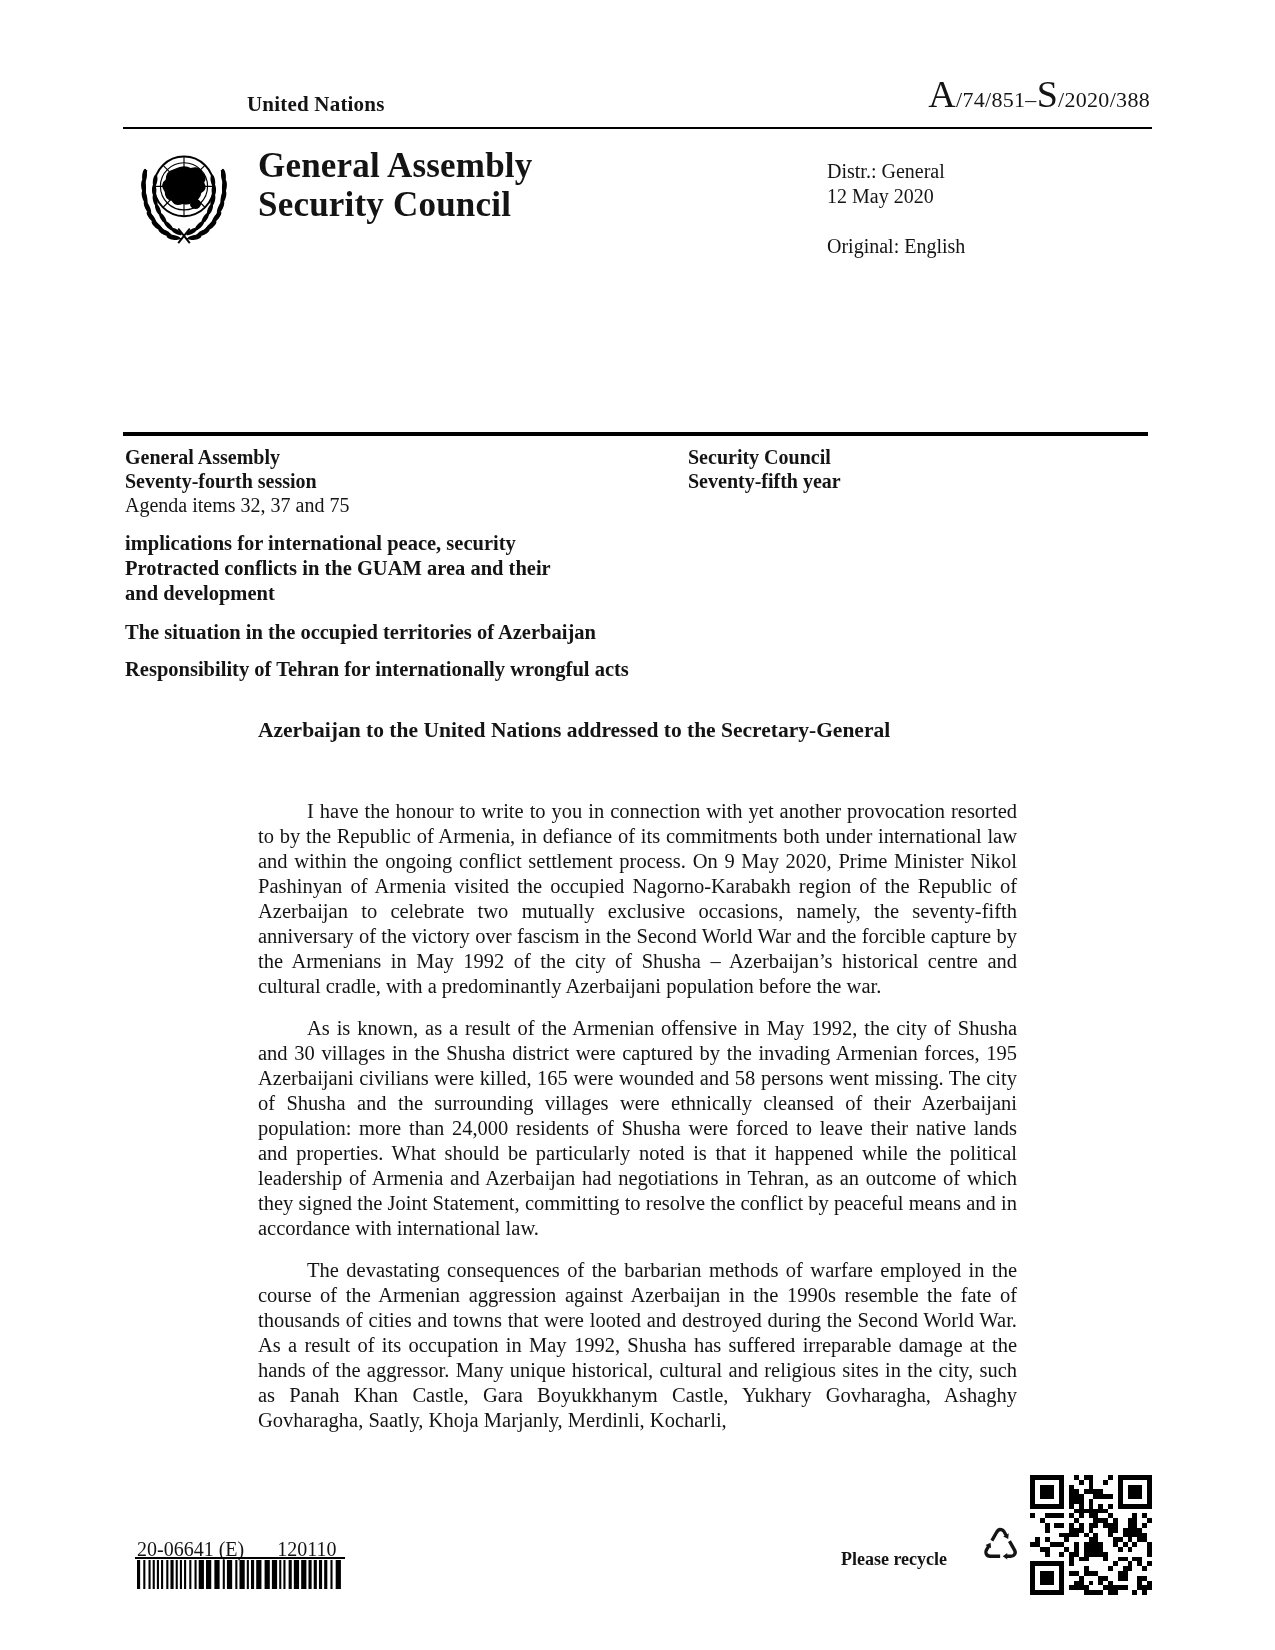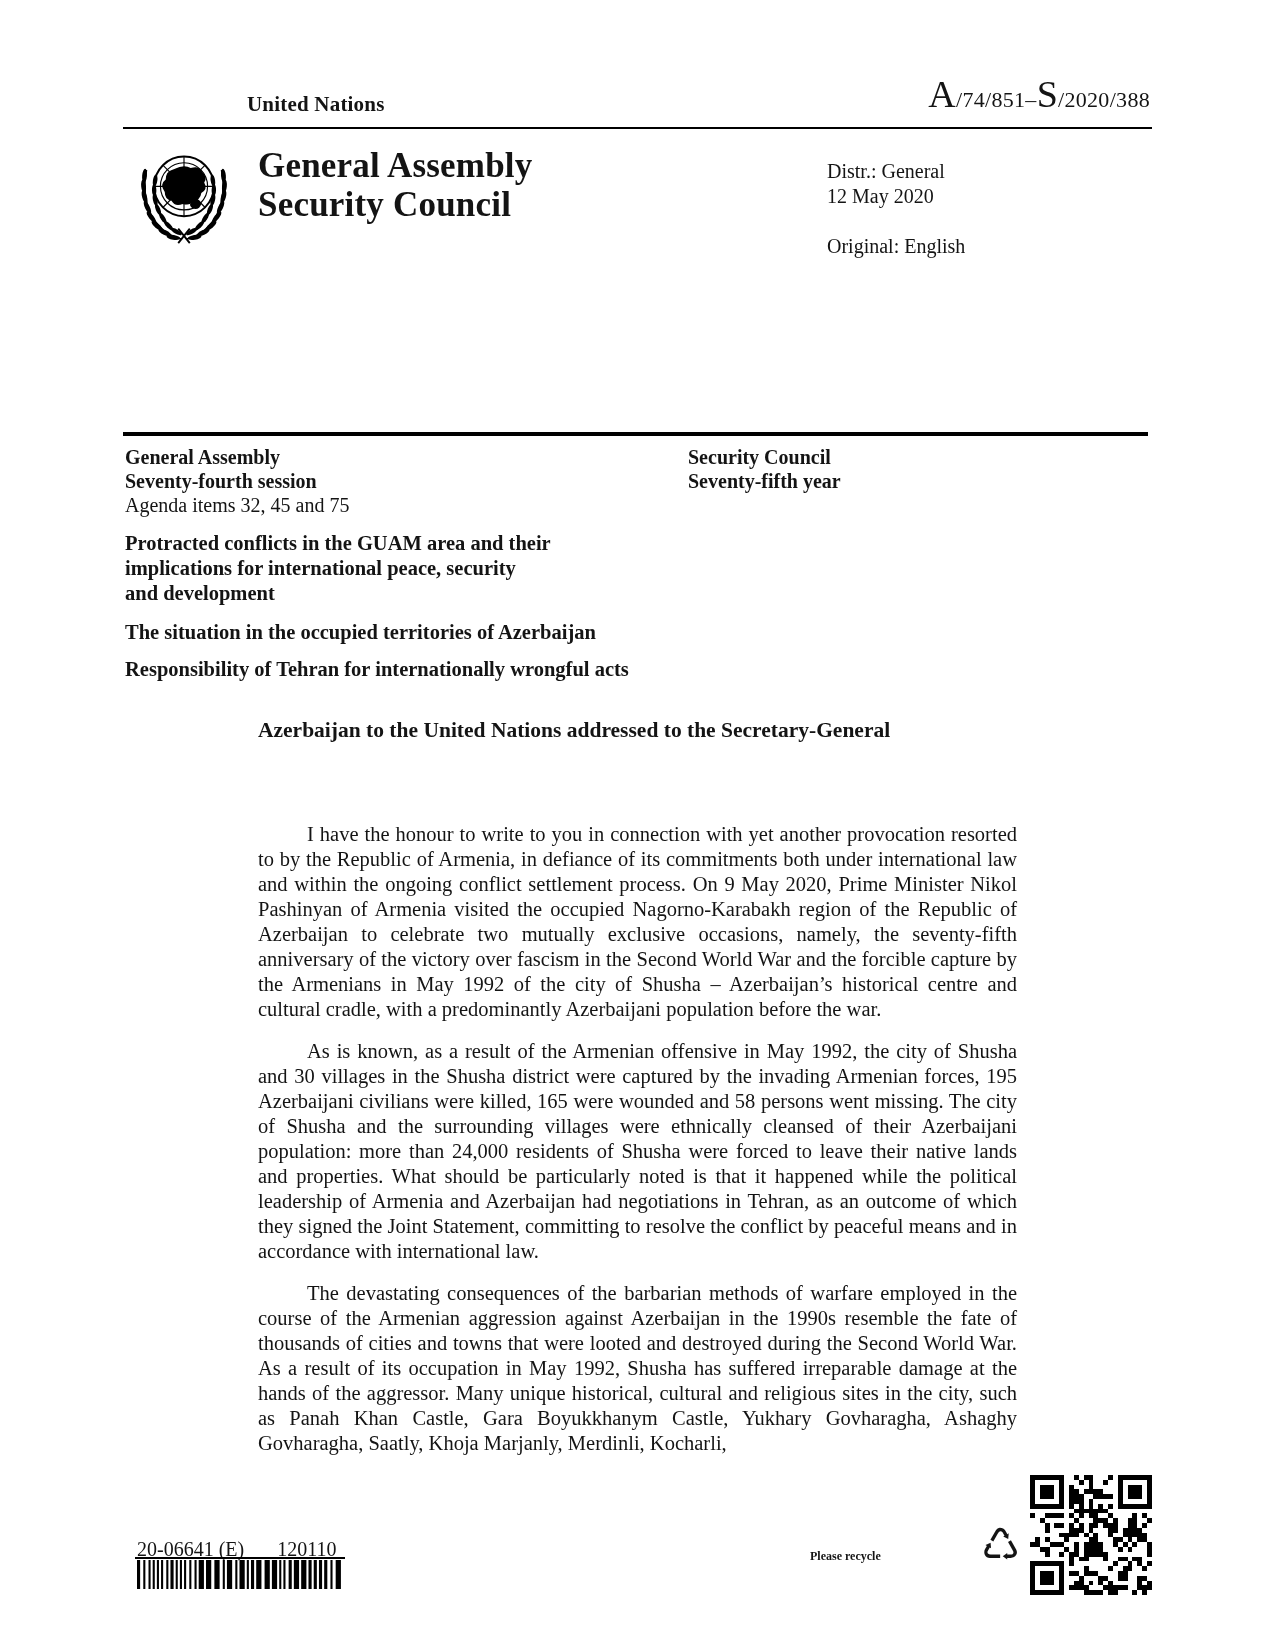--- a/index.html
+++ b/index.html
@@ -30,32 +30,32 @@
   .session-right{left:688px;top:445px;font-size:20px;line-height:24px;}
 
   
   .agenda-1{left:125px;top:531px;}
   .agenda-2{left:125px;top:620px;text-align:center;}
   .agenda-3{left:125px;top:657px;}
   .agenda-title{font-size:20.5px;font-weight:bold;line-height:25px;}
 
   
   .letter-title{left:258px;top:715px;font-size:21.5px;font-weight:bold;line-height:30px;}
-  .letter-body{left:258px;top:799px;width:759px;margin-top:23px;}
+  .letter-body{left:258px;top:799px;width:759px;}
   .letter-body p{
     margin:0 0 17px 0;font-size:20.5px;line-height:25px;
     text-align:justify;text-indent:49px;hyphens:none;
   }
 
   
   .footer-id{left:137px;top:1538px;font-size:20px;}
   .footer-id .gap{display:inline-block;width:33px;}
   .footer-rule{left:135px;top:1557px;width:210px;height:2px;background:#000;}
   .barcode{left:137px;top:1560px;width:206px;height:29px;}
-  .recycle-label{left:810px;top:1549px;width:168px;text-align:left;font-size:12px;font-weight:bold;}
+  .recycle-label{left:810px;top:1549px;width:168px;text-align:center;font-size:18px;font-weight:bold;}
   .recycle-icon{left:981px;top:1523px;font-size:44px;line-height:1;font-family:"DejaVu Sans",sans-serif;font-weight:normal;}
   .qr{left:1030px;top:1475px;width:122px;height:120px;}
   svg{display:block;}
 </style>
 </head>
 <body>
 
 <div class="abs un-header">United Nations</div>
 
 <div class="abs doc-symbol">
@@ -122,31 +122,31 @@
   <div>12 May 2020</div>
   <div class="distr-gap"></div>
   <div>Original: English</div>
 </div>
 
 <div class="abs rule-thick"></div>
 
 <div class="abs session-left">
   <div class="b">General Assembly</div>
   <div class="b">Seventy-fourth session</div>
-  <div>Agenda items 32, 45 and 75</div>
+  <div>Agenda items 32, 37 and 75</div>
 </div>
 
 <div class="abs session-right">
   <div class="b">Security Council</div>
   <div class="b">Seventy-fifth year</div>
 </div>
 
 <div class="abs agenda-1 agenda-title">
+  <div>implications for international peace, security</div>
   <div>Protracted conflicts in the GUAM area and their</div>
-  <div>implications for international peace, security</div>
   <div>and development</div>
 </div>
 
 <div class="abs agenda-2 agenda-title">The situation in the occupied territories of Azerbaijan</div>
 
 <div class="abs agenda-3 agenda-title">Responsibility of Tehran for internationally wrongful acts</div>
 
 <div class="abs letter-title">
   <div>Azerbaijan to the United Nations addressed to the Secretary-General</div>
 </div>

